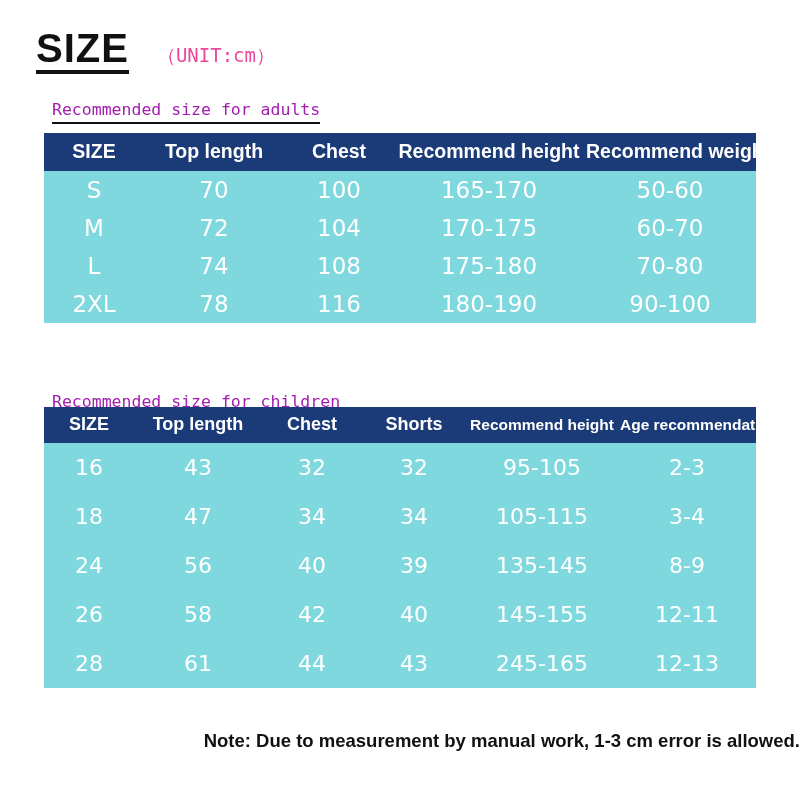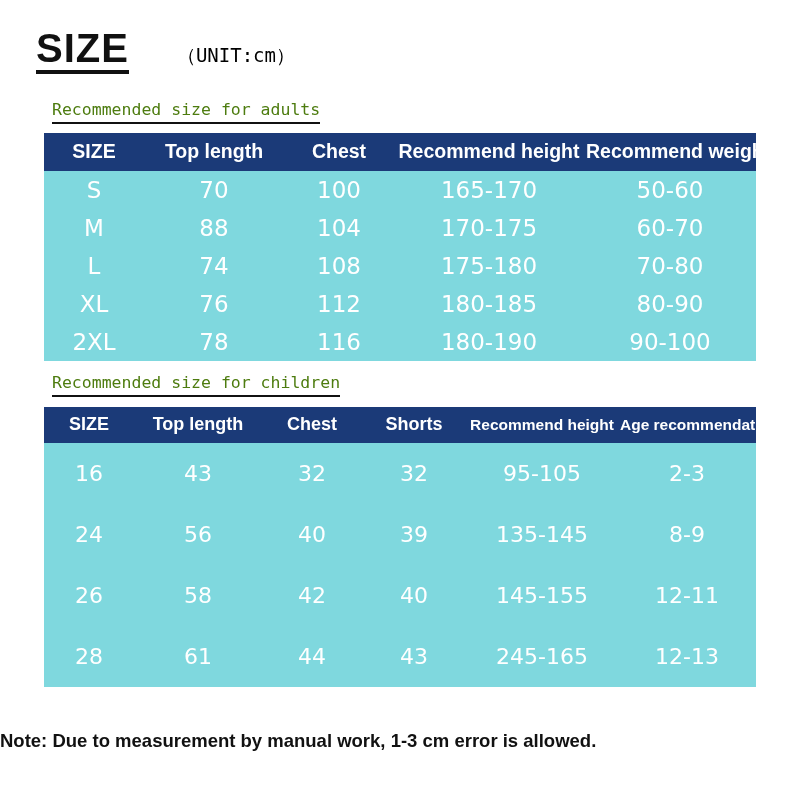--- a/index.html
+++ b/index.html
@@ -35,39 +35,39 @@
     font-family: "Liberation Sans", sans-serif;
     font-weight: bold;
     font-size: 40px;
     letter-spacing: 1px;
     color: #111111;
     border-bottom: 4px solid #111111;
     padding-bottom: 2px;
     line-height: 1;
   }
   .unit-word {
-    margin-left: 48px;
+    margin-left: 28px;
     font-family: "DejaVu Sans Mono", monospace;
     font-size: 19px;
-    color: #000000;
+    color: #ec4899;
     letter-spacing: 0px;
   }
 
   
   .caption {
     position: absolute;
     font-family: "DejaVu Sans Mono", monospace;
     font-size: 16.5px;
-    color: #4d7c0f;
+    color: #a21caf;
     border-bottom: 2px solid #111111;
     padding-bottom: 3px;
     white-space: nowrap;
   }
   #caption-adults { left: 52px; top: 100px; }
-  #caption-children { left: 52px; top: 373px; }
+  #caption-children { left: 52px; top: 392px; }
 
   
   .tbl {
     position: absolute;
     border-collapse: collapse;
     table-layout: fixed;
   }
   .tbl thead th {
     background: #1b3a78;
     color: #ffffff;
@@ -106,30 +106,30 @@
   #table-children {
     left: 44px;
     top: 407px;
     width: 712px;
   }
   #table-children thead th { font-size: 18px; }
   #table-children thead th.small { font-size: 15.5px; }
   #table-children tbody td {
     font-size: 22px;
     font-family: "DejaVu Sans", sans-serif;
-    padding: 18px 2px;
+    padding: 12px 2px;
   }
 
   
   .note {
     position: absolute;
     left: 0;
     right: 0;
     top: 730px;
-    text-align: left;
+    text-align: right;
     font-size: 18.5px;
     font-weight: bold;
     color: #111111;
     font-family: "Liberation Sans", sans-serif;
   }
 </style>
 </head>
 <body>
 
 <div class="page">
@@ -163,38 +163,31 @@
     <tbody>
       <tr>
         <td>S</td>
         <td>70</td>
         <td>100</td>
         <td>165-170</td>
         <td>50-60</td>
       </tr>
       <tr>
         <td>M</td>
-        <td>88</td>
+        <td>72</td>
         <td>104</td>
         <td>170-175</td>
         <td>60-70</td>
       </tr>
       <tr>
         <td>L</td>
         <td>74</td>
         <td>108</td>
         <td>175-180</td>
         <td>70-80</td>
-      </tr>
-      <tr>
-        <td>XL</td>
-        <td>76</td>
-        <td>112</td>
-        <td>180-185</td>
-        <td>80-90</td>
       </tr>
       <tr>
         <td>2XL</td>
         <td>78</td>
         <td>116</td>
         <td>180-190</td>
         <td>90-100</td>
       </tr>
     </tbody>
   </table>
@@ -223,20 +216,28 @@
     <tbody>
       <tr>
         <td>16</td>
         <td>43</td>
         <td>32</td>
         <td>32</td>
         <td>95-105</td>
         <td>2-3</td>
       </tr>
       <tr>
+        <td>18</td>
+        <td>47</td>
+        <td>34</td>
+        <td>34</td>
+        <td>105-115</td>
+        <td>3-4</td>
+      </tr>
+      <tr>
         <td>24</td>
         <td>56</td>
         <td>40</td>
         <td>39</td>
         <td>135-145</td>
         <td>8-9</td>
       </tr>
       <tr>
         <td>26</td>
         <td>58</td>

